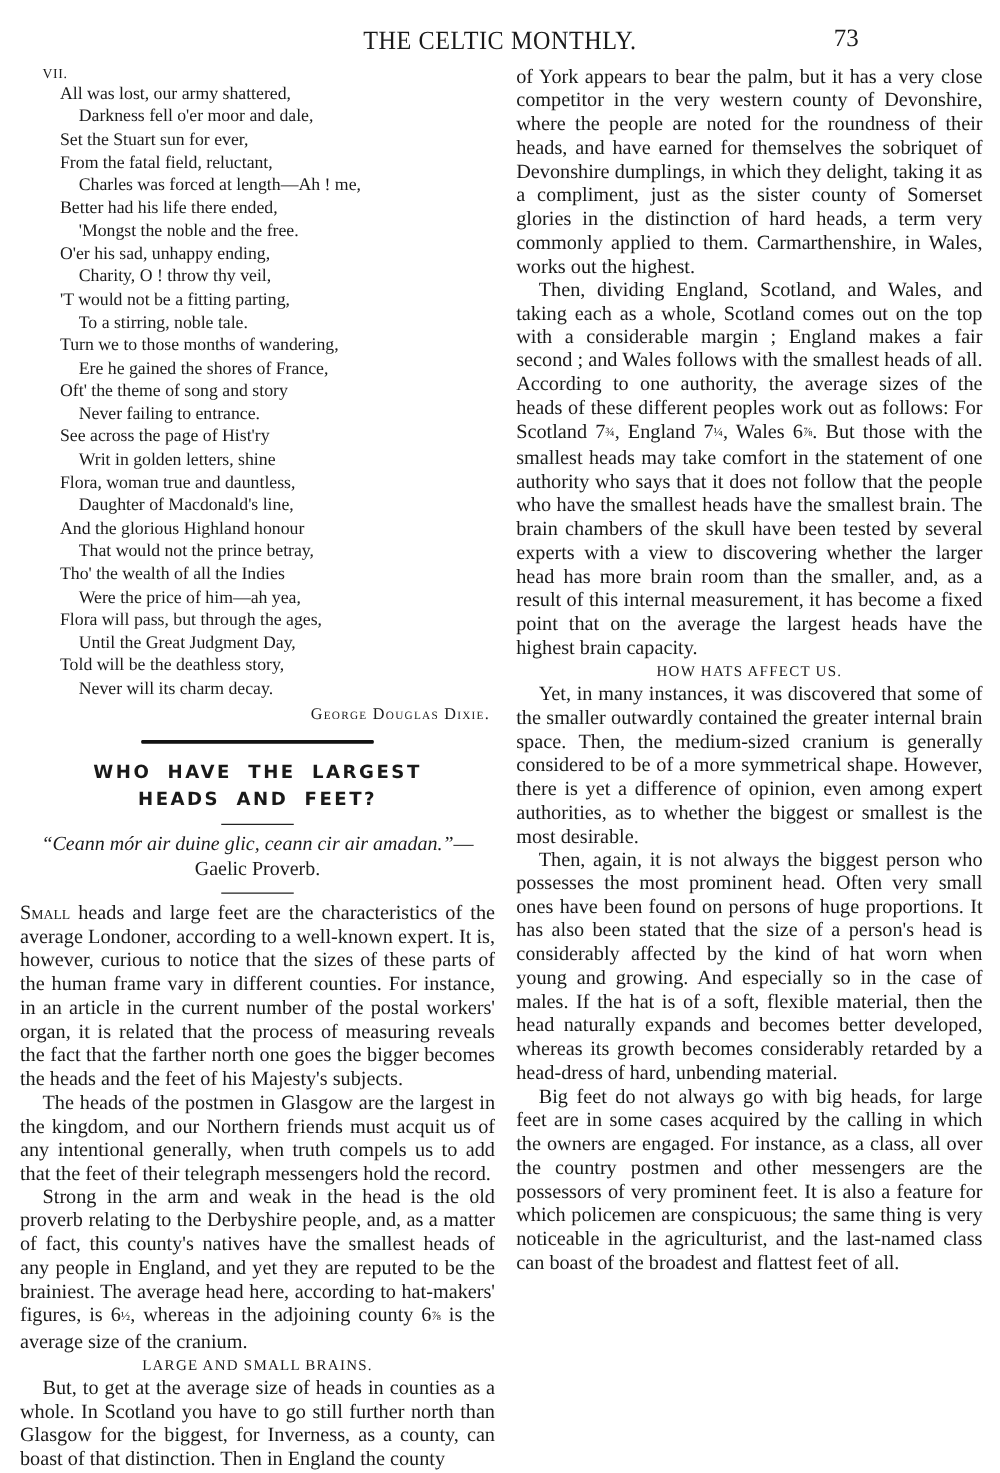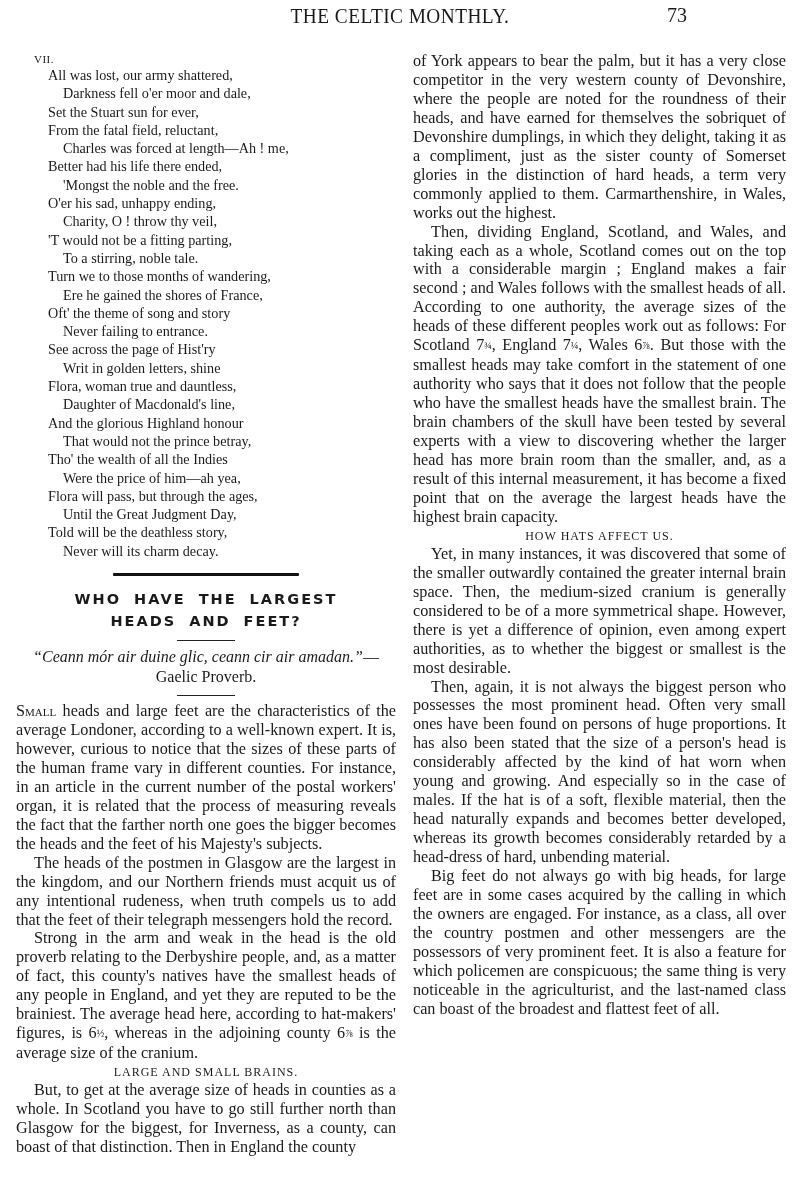--- a/index.html
+++ b/index.html
@@ -1,18 +1,18 @@
 <!DOCTYPE html>
 <html><head>
 <meta charset="utf-8">
 <style>
   html, body { margin: 0; padding: 0; background: #ffffff; }
   body { width: 800px; height: 1178px; position: relative; overflow: hidden;
          font-family: "DejaVu Serif", "Liberation Serif", serif; color: #1a1a1a; }
-  .header { position: absolute; top: 4px; left: 0; width: 705px; height: 24px; text-decoration: underline; }
+  .header { position: absolute; top: 20px; left: 0; width: 705px; height: 24px; text-decoration: underline; }
   .header .title { position: absolute; left: 0; width: 800px; text-align: center; top: 0;
                    font-family: "Liberation Serif", serif; font-size: 21px; letter-spacing: 0.5px; transform: scaleX(0.92); }
   .header .pageno { position: absolute; right: 18px; top: 0; font-family: "Liberation Serif", serif; font-size: 20px; }
   .col { position: absolute; top: 52px; }
   .col-left { left: 16px; width: 380px; }
   .col-right { left: 413px; width: 373px; }
   .poem { margin-left: 32px; font-size: 14.2px; line-height: 18.3px; font-family: "Liberation Serif", serif; }
   .poem .stanza-no { margin-left: -32px; font-size: 11px; letter-spacing: 0.5px; line-height: 14px; padding-left: 18px; }
   .poem .line { white-space: nowrap; }
   .poem .indent { padding-left: 15px; }
@@ -65,36 +65,37 @@
         <div class="line">And the glorious Highland honour</div>
         <div class="line indent">That would not the prince betray,</div>
         <div class="line">Tho' the wealth of all the Indies</div>
         <div class="line indent">Were the price of him—ah yea,</div>
         <div class="line">Flora will pass, but through the ages,</div>
         <div class="line indent">Until the Great Judgment Day,</div>
         <div class="line">Told will be the deathless story,</div>
         <div class="line indent">Never will its charm decay.</div>
       </div>
   </div>
+  <div class="author">George Douglas Dixie.</div>
 
   <div class="thick-rule"></div>
 
   <div class="article-title">
     <div>WHO HAVE THE LARGEST</div>
     <div>HEADS AND FEET?</div>
   </div>
   <div class="short-rule"></div>
   <div class="epigraph">
     <i>“Ceann mór air duine glic, ceann cir air amadan.”</i><span>—Gaelic Proverb.</span>
   </div>
   <div class="short-rule"></div>
 
   <div class="prose">
     <p class="first"><span class="smallcaps">Small</span><span> heads and large feet are the characteristics of the average Londoner, according to a well-known expert. It is, however, curious to notice that the sizes of these parts of the human frame vary in different counties. For instance, in an article in the current number of the postal workers' organ, it is related that the process of measuring reveals the fact that the farther north one goes the bigger becomes the heads and the feet of his Majesty's subjects.</span></p>
-    <p>The heads of the postmen in Glasgow are the largest in the kingdom, and our Northern friends must acquit us of any intentional rudeness, when truth compels us to add that the feet of their telegraph messengers hold the record.</p>
+    <p>The heads of the postmen in Glasgow are the largest in the kingdom, and our Northern friends must acquit us of any intentional generally, when truth compels us to add that the feet of their telegraph messengers hold the record.</p>
     <p><span>Strong in the arm and weak in the head is the old proverb relating to the Derbyshire people, and, as a matter of fact, this county's natives have the smallest heads of any people in England, and yet they are reputed to be the brainiest. The average head here, according to hat-makers' figures, is 6</span><span class="frac">½</span><span>, whereas in the adjoining county 6</span><span class="frac">⅞</span><span> is the average size of the cranium.</span></p>
     <div class="subhead">LARGE AND SMALL BRAINS.</div>
     <p>But, to get at the average size of heads in counties as a whole. In Scotland you have to go still further north than Glasgow for the biggest, for Inverness, as a county, can boast of that distinction. Then in England the county</p>
   </div>
 </div>
 
 <div class="col col-right">
   <div class="prose">
     <p class="noindent">of York appears to bear the palm, but it has a very close competitor in the very western county of Devonshire, where the people are noted for the roundness of their heads, and have earned for themselves the sobriquet of Devonshire dumplings, in which they delight, taking it as a compliment, just as the sister county of Somerset glories in the distinction of hard heads, a term very commonly applied to them. Carmarthenshire, in Wales, works out the highest.</p>
     <p><span>Then, dividing England, Scotland, and Wales, and taking each as a whole, Scotland comes out on the top with a considerable margin ; England makes a fair second ; and Wales follows with the smallest heads of all. According to one authority, the average sizes of the heads of these different peoples work out as follows: For Scotland 7</span><span class="frac">¾</span><span>, England 7</span><span class="frac">¼</span><span>, Wales 6</span><span class="frac">⅞</span><span>. But those with the smallest heads may take comfort in the statement of one authority who says that it does not follow that the people who have the smallest heads have the smallest brain. The brain chambers of the skull have been tested by several experts with a view to discovering whether the larger head has more brain room than the smaller, and, as a result of this internal measurement, it has become a fixed point that on the average the largest heads have the highest brain capacity.</span></p>

